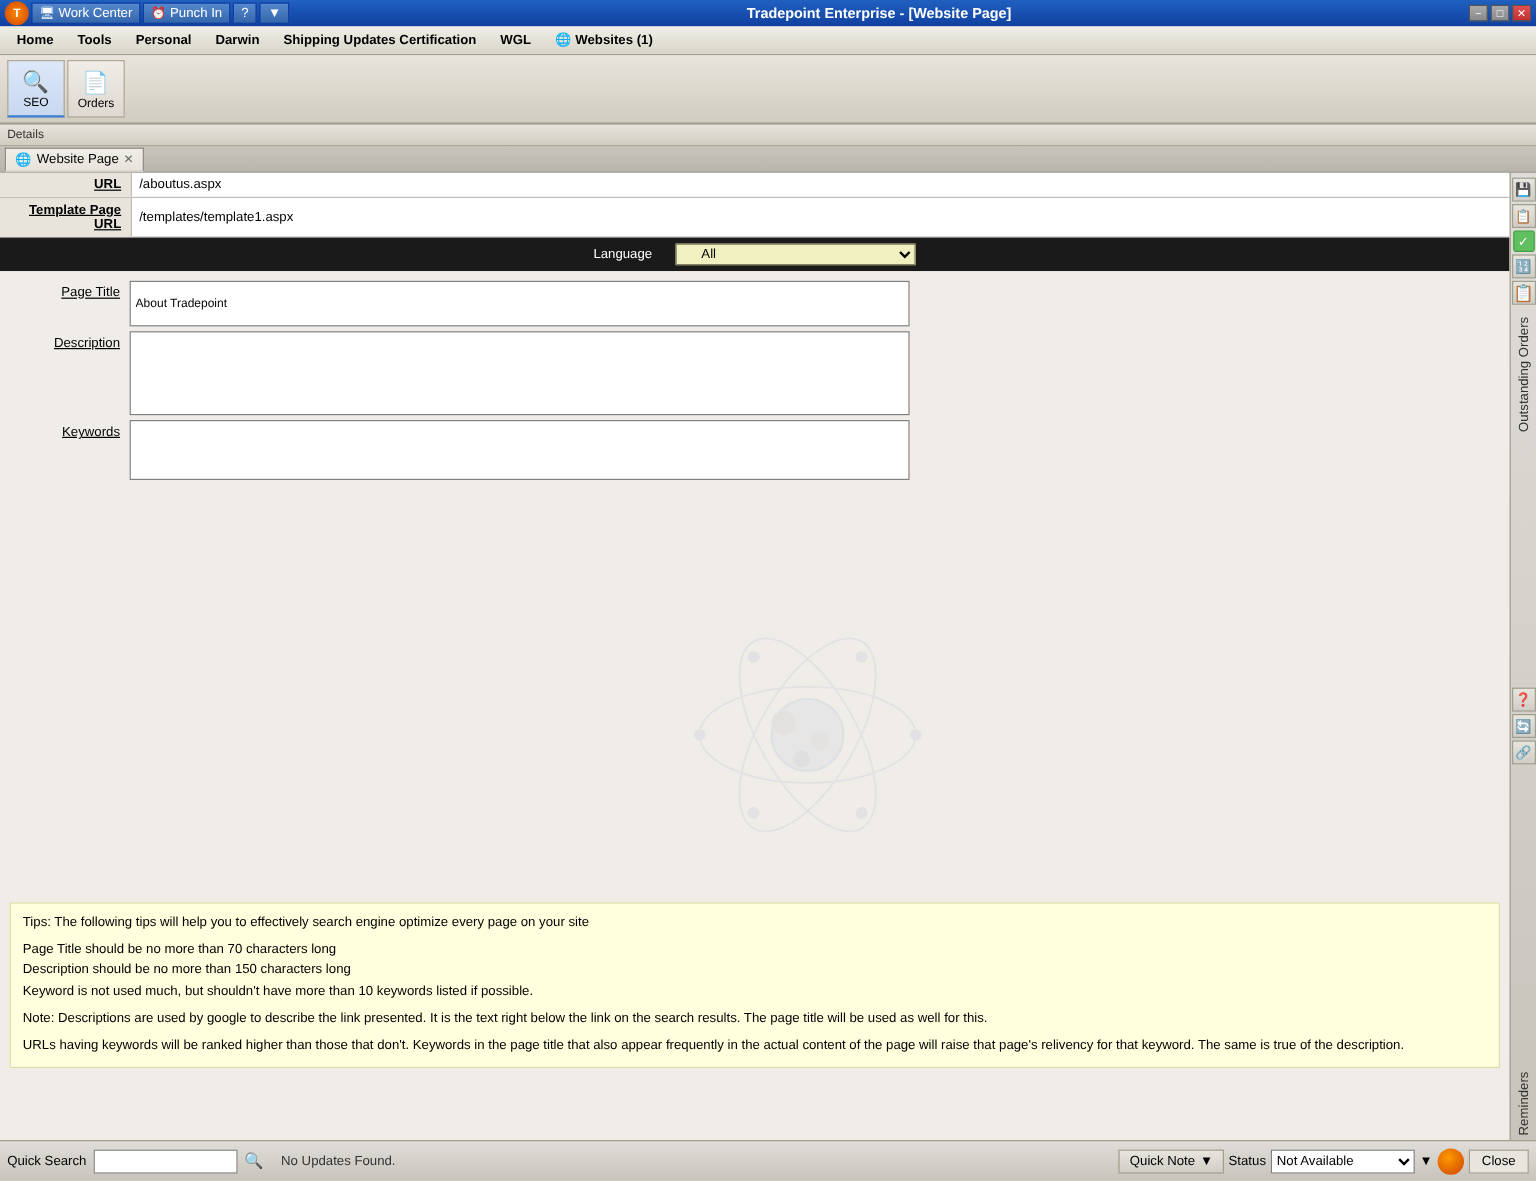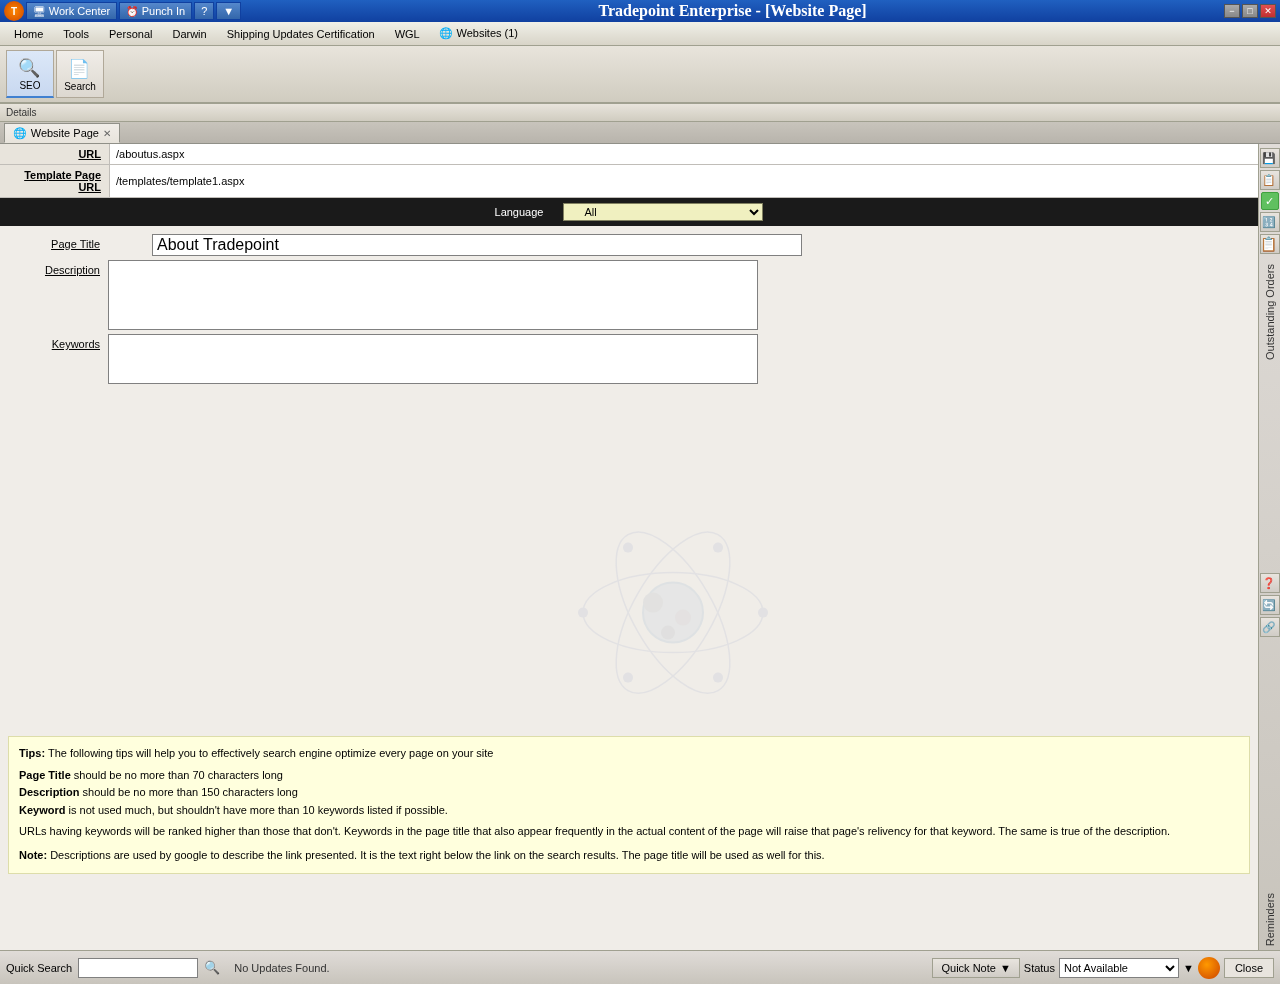--- a/index.html
+++ b/index.html
@@ -27,21 +27,21 @@
       background: linear-gradient(to bottom, #5588cc, #3366aa);
       border: 1px solid #1040a0;
       color: white;
       font-size: 11px;
       padding: 1px 6px;
       cursor: pointer;
       display: flex; align-items: center; gap: 3px;
       height: 18px;
     }
     .taskbar-btn .btn-icon { font-size: 10px; }
-    #title-bar-center { color: white; font-size: 16px; font-weight: bold; font-family: Liberation Serif, serif; }
+    #title-bar-center { color: white; font-size: 12px; font-weight: bold; }
     #title-bar-right { display: flex; gap: 2px; }
     .win-btn {
       width: 16px; height: 14px;
       background: linear-gradient(to bottom, #aaa, #888);
       border: 1px solid #555;
       color: white; font-size: 9px;
       display: flex; align-items: center; justify-content: center;
       cursor: pointer;
     }
     .win-btn.close { background: linear-gradient(to bottom, #e05050, #c03030); }
@@ -54,21 +54,21 @@
       align-items: center;
       border-bottom: 1px solid #a0a090;
       padding: 0 4px;
     }
     .menu-item {
       padding: 2px 10px;
       cursor: pointer;
       font-size: 11px;
       color: #000;
       height: 28px;
-      display: flex; align-items: center;
+      display: flex; align-items: center; font-weight: bold;
     }
 
     
     #toolbar {
       background: linear-gradient(to bottom, #e8e4dc, #d0ccc0);
       border-bottom: 2px solid #a0a090;
       padding: 4px 6px;
       display: flex;
       align-items: flex-end;
       gap: 2px;
@@ -201,26 +201,25 @@
       padding-right: 8px;
       font-size: 11px;
       color: #000;
       padding-top: 4px;
       text-decoration: underline;
       cursor: pointer;
     }
     .form-input-text {
       flex: 1;
       max-width: 650px;
-      height: 22px;
+      height: 38px;
       border: 1px solid #808080;
-      font-size: 16px;
+      font-size: 10px;
       padding: 2px 4px;
       background: white;
-      margin-left: 44px;
     }
     .form-textarea {
       flex: 1;
       max-width: 650px;
       height: 70px;
       border: 1px solid #808080;
       font-size: 11px;
       padding: 2px 4px;
       background: white;
       resize: none;
@@ -238,21 +237,21 @@
 
     
     #tips-section {
       background: #ffffdd;
       border: 1px solid #ddddaa;
       margin: 8px 8px 0 8px;
       padding: 8px 10px;
       font-size: 11px;
       line-height: 1.6;
     }
-    #tips-section b { font-weight: bold; }
+    #tips-section b { font-weight: normal; }
 
     
     #right-sidebar {
       width: 22px;
       background: linear-gradient(to bottom, #e0dcd8, #c8c4bc);
       border-left: 1px solid #a0a090;
       display: flex;
       flex-direction: column;
       align-items: center;
       padding-top: 4px;
@@ -381,21 +380,21 @@
   <div class="menu-item">🌐 Websites (1)</div>
 </div>
 
 <div id="toolbar">
   <div class="toolbar-btn active">
     <div class="tb-icon">🔍</div>
     <span>SEO</span>
   </div>
   <div class="toolbar-btn">
     <div class="tb-icon">📄</div>
-    <span>Search</span>
+    <span>Orders</span>
   </div>
 </div>
 <div style="background: linear-gradient(to bottom,#e8e4dc,#d0ccc0); border-bottom:1px solid #a0a090; height:18px; display:flex; align-items:center; padding-left:6px;">
   <span style="font-size:10px; color:#333;">Details</span>
 </div>
 
 <div id="tabs-bar">
   <div class="tab active">
     <span class="tab-icon">🌐</span>
     <span> Website Page</span>
@@ -476,26 +475,26 @@
         <span> should be no more than 70 characters long</span>
       </div>
       <div>
         <b>Description</b>
         <span> should be no more than 150 characters long</span>
       </div>
       <div>
         <b>Keyword</b>
         <span> is not used much, but shouldn't have more than 10 keywords listed if possible.</span>
       </div>
-      <div style="margin-top:4px;">
-        <span>URLs having keywords will be ranked higher than those that don't. Keywords in the page title that also appear frequently in the actual content of the page will raise that page's relivency for that keyword. The same is true of the description.</span>
-      </div>
       <div style="margin-top:6px;">
         <b>Note:</b>
         <span> Descriptions are used by google to describe the link presented. It is the text right below the link on the search results. The page title will be used as well for this.</span>
+      </div>
+      <div style="margin-top:4px;">
+        <span>URLs having keywords will be ranked higher than those that don't. Keywords in the page title that also appear frequently in the actual content of the page will raise that page's relivency for that keyword. The same is true of the description.</span>
       </div>
     </div>
   </div>
 
   <div id="right-sidebar">
     <div class="sidebar-btn">💾</div>
     <div class="sidebar-btn">📋</div>
     <div class="sidebar-btn sidebar-green-icon" style="background:#60c060; border:1px solid #40a040; color:white;">✓</div>
     <div class="sidebar-btn">🔢</div>
     <div class="sidebar-btn" style="position:relative;">

